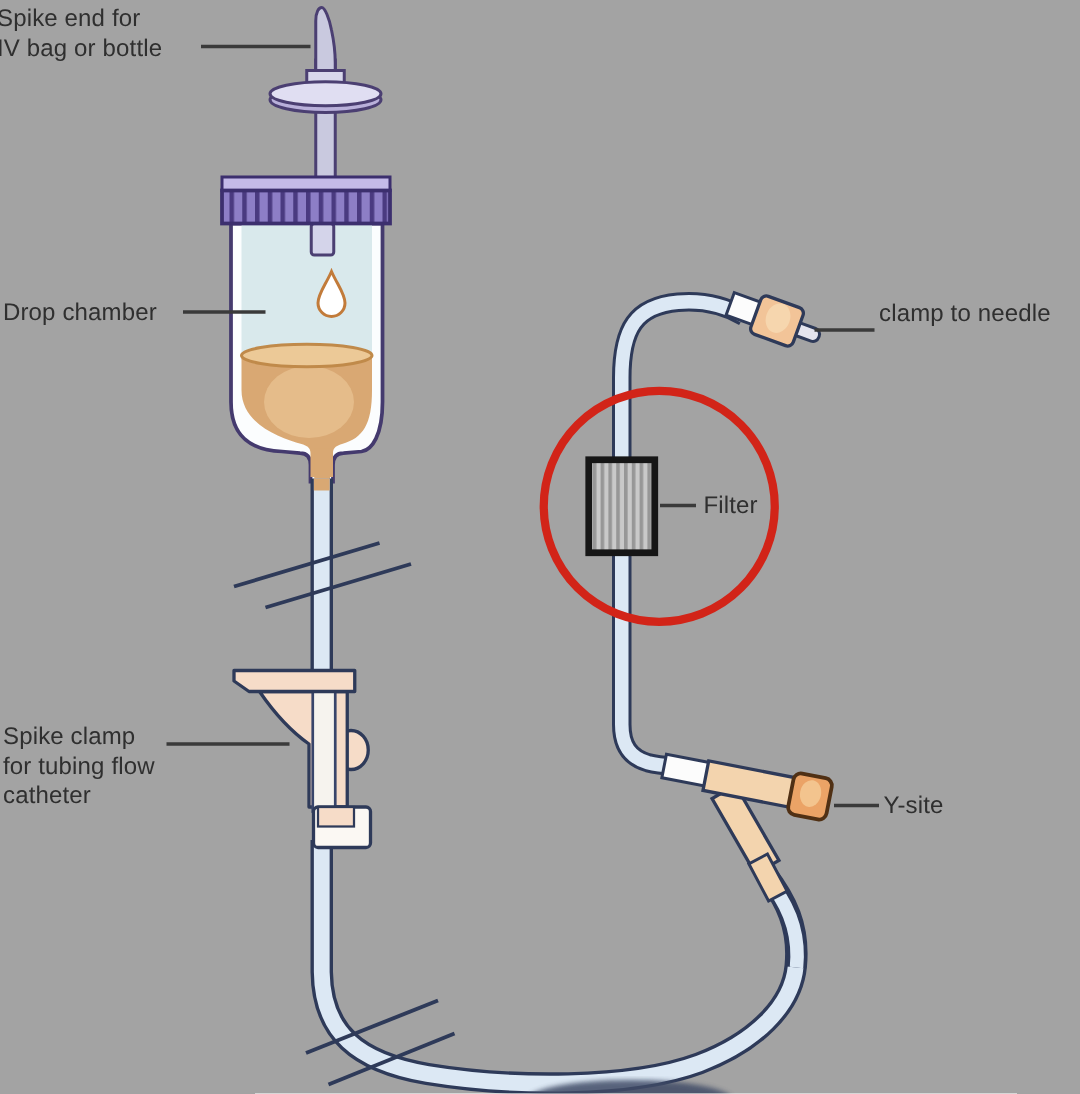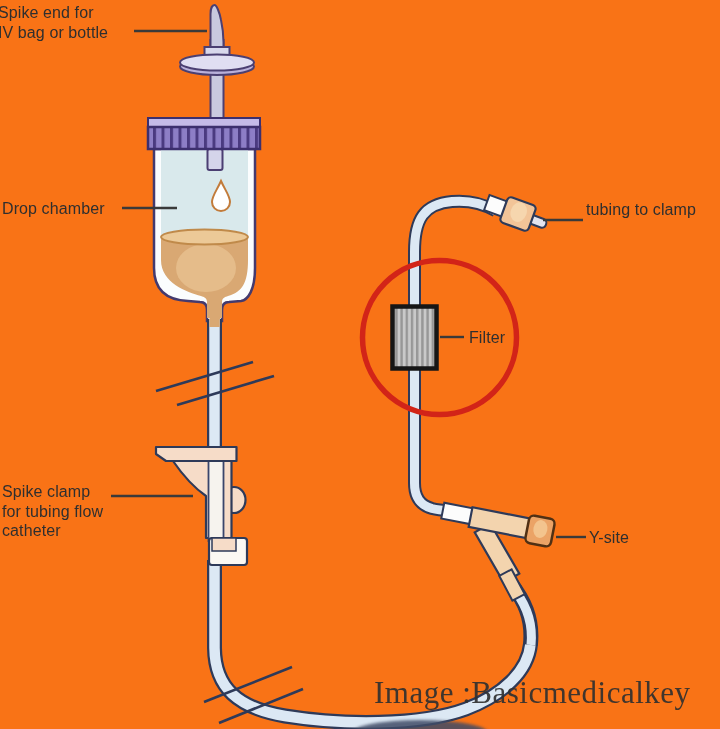--- a/index.html
+++ b/index.html
@@ -1,16 +1,16 @@
 <!DOCTYPE html>
 <html><head>
 <meta charset="utf-8">
 <style>
   html,body{margin:0;padding:0;background:#fff;}
-  #stage{position:relative;width:720px;height:729px;background:#f97316;overflow:hidden;
+  #stage{position:relative;width:720px;height:729px;background:#a3a3a3;overflow:hidden;
          font-family:"Liberation Sans",sans-serif;}
   #stage svg{position:absolute;left:0;top:0;}
   .label{position:absolute;font-size:16px;line-height:19.5px;font-weight:500;
          color:#2f2f2f;white-space:nowrap;letter-spacing:.1px;}
   .label span{display:block;}
   .watermark{position:absolute;left:374px;top:675px;font-family:"Liberation Serif",serif;
          font-size:31px;color:rgba(48,48,48,.92);letter-spacing:.5px;white-space:nowrap;}
 </style>
 </head>
 <body>
@@ -137,32 +137,31 @@
 <div class="label" style="left:-2px;top:3px">
   <span>Spike end for</span>
   <span>IV bag or bottle</span>
 </div>
 
 <div class="label" style="left:2px;top:199px">
   <span>Drop chamber</span>
 </div>
 
 <div class="label" style="left:586px;top:200px">
-  <span>tubing to clamp</span>
+  <span>clamp to needle</span>
 </div>
 
 <div class="label" style="left:469px;top:328px">
   <span>Filter</span>
 </div>
 
 <div class="label" style="left:2px;top:482px">
   <span>Spike clamp</span>
   <span>for tubing flow</span>
   <span>catheter</span>
 </div>
 
 <div class="label" style="left:589px;top:528px">
   <span>Y-site</span>
 </div>
 
-<div class="watermark">Image :Basicmedicalkey</div>
 
 </div>
 
 </body></html>

